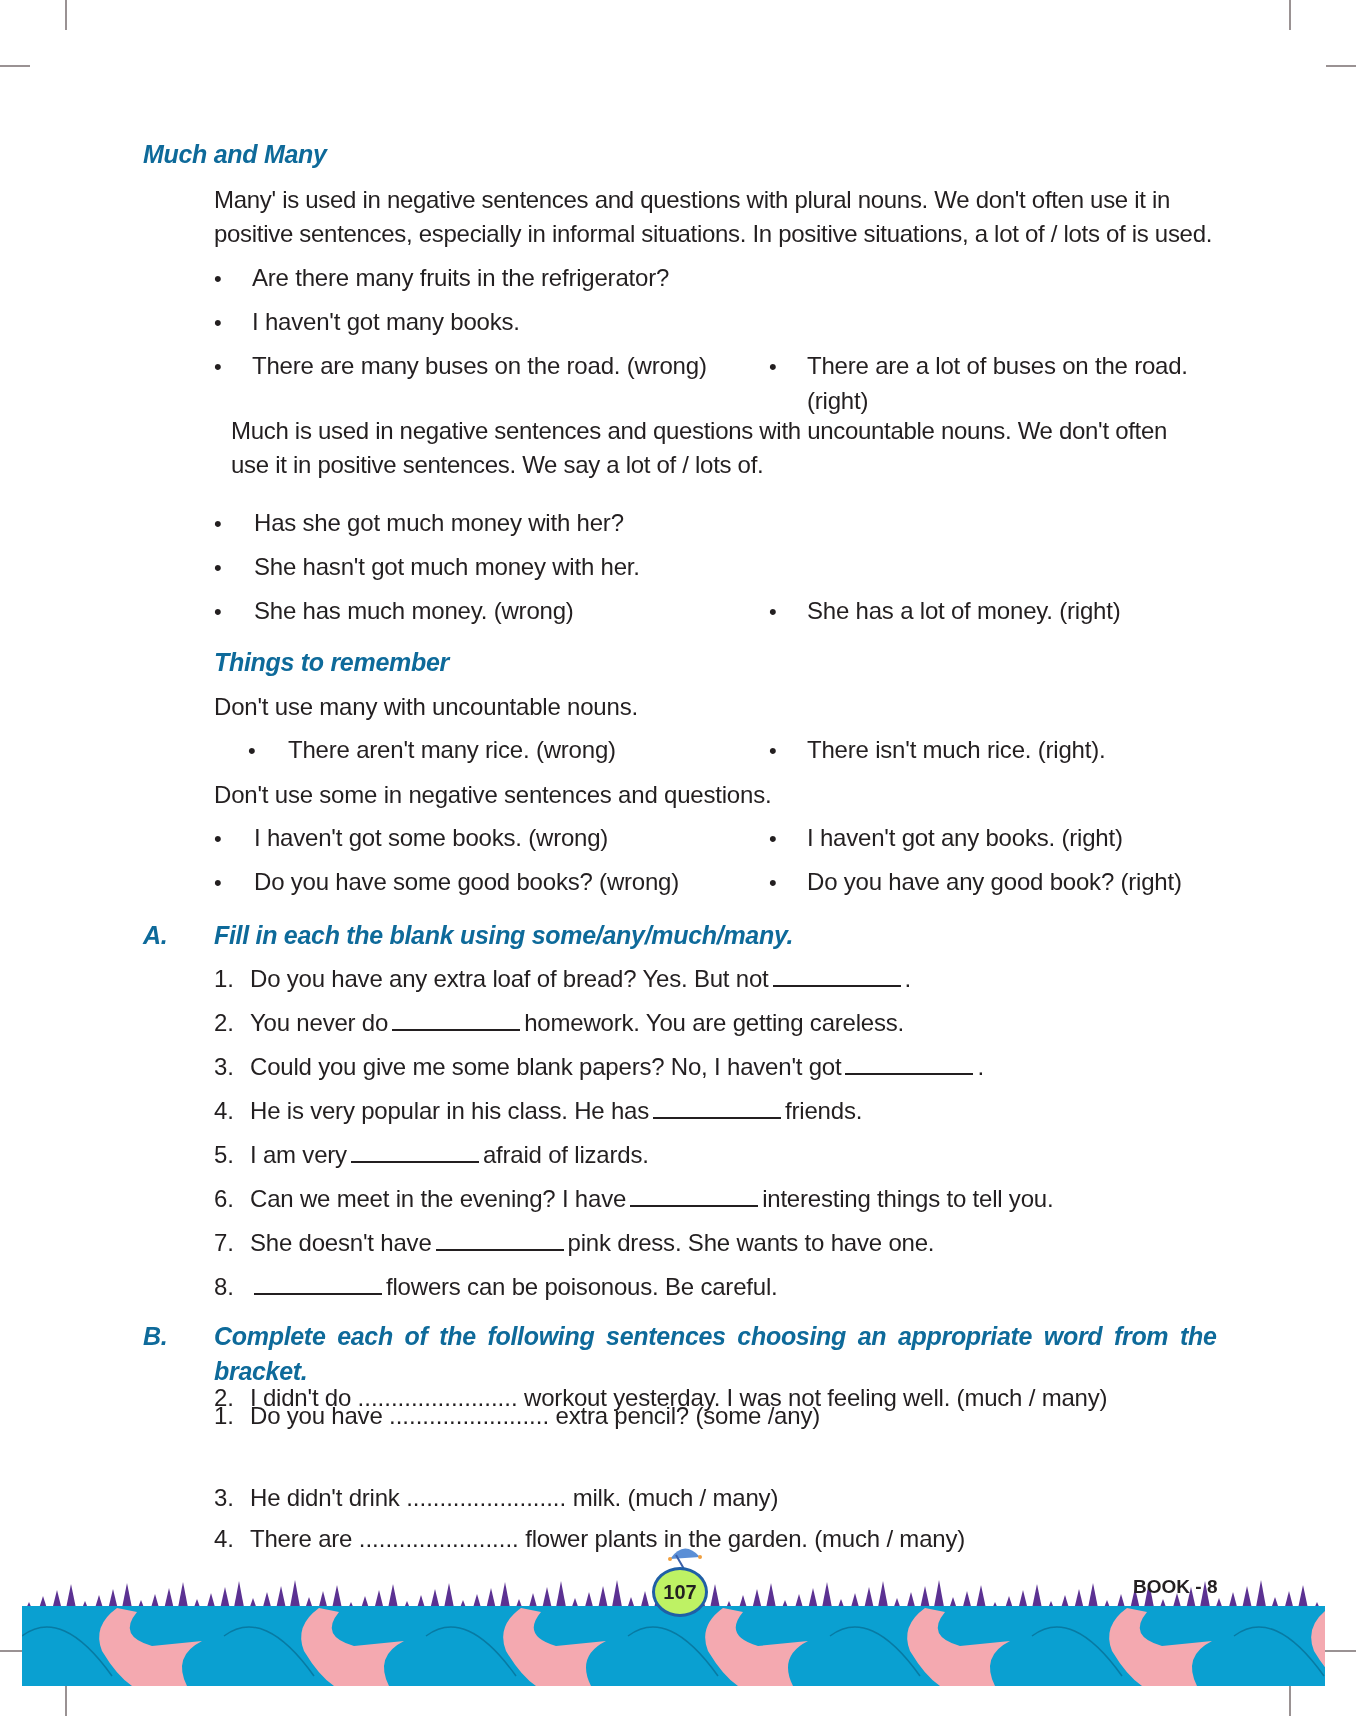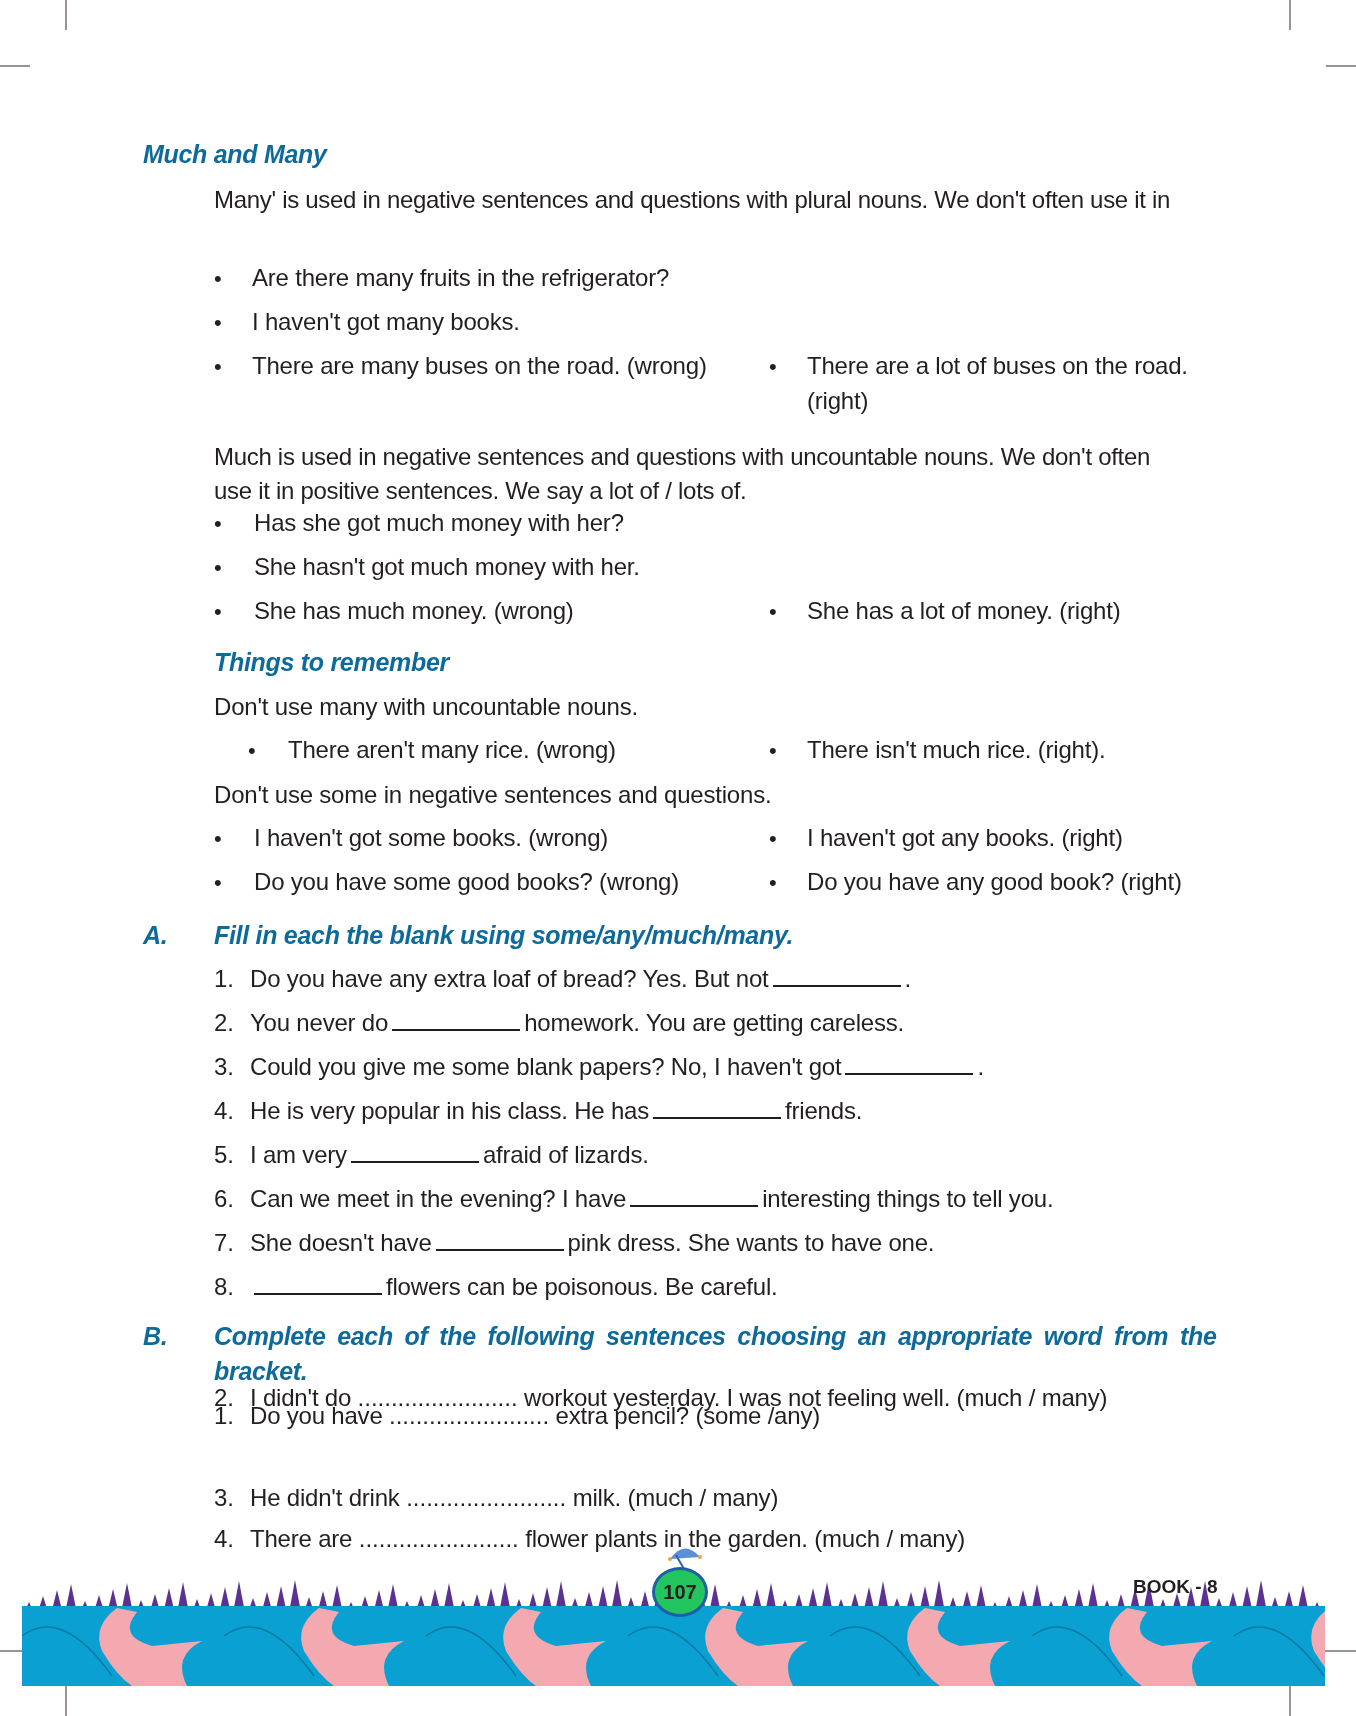--- a/index.html
+++ b/index.html
@@ -10,48 +10,49 @@
   .h-blue { color:#0e6a9a; font-weight:bold; font-style:italic; font-size:25px; letter-spacing:-0.3px; }
   .body { font-size:24px; line-height:34px; letter-spacing:-0.2px; }
   .para { position:absolute; left:214px; width:1005px; font-size:24px; line-height:34px; letter-spacing:-0.3px; }
   .bullet { position:absolute; font-size:24px; white-space:nowrap; letter-spacing:-0.2px; }
   .bullet .dot { display:inline-block; width:38px; font-size:22px; }
   .num { display:inline-block; width:36px; }
   .blank { display:inline-block; width:128px; border-bottom:2px solid #231f20; height:18px; vertical-align:baseline; margin:0 4px; }
   .dots { letter-spacing:0px; }
   .footer-band { position:absolute; left:22px; top:1606px; width:1303px; height:80px; background:#0aa0d1; overflow:hidden; }
   .pagenum { position:absolute; left:652px; top:1567px; width:50px; height:44px; border:3px solid #1f5fa6; border-radius:50%;
-             background:#22c55e; text-align:center; line-height:44px; font-weight:bold; font-size:20px; }
+             background:#bef264; text-align:center; line-height:44px; font-weight:bold; font-size:20px; }
   .book { position:absolute; left:1133px; top:1576px; font-weight:bold; font-size:19px; color:#231f20; }
 </style>
 </head>
 <body>
 
 <div class="crop" style="left:65px;top:0;width:2px;height:30px;"></div>
 <div class="crop" style="left:0;top:65px;width:30px;height:2px;"></div>
 <div class="crop" style="left:1289px;top:0;width:2px;height:30px;"></div>
 <div class="crop" style="left:1326px;top:65px;width:30px;height:2px;"></div>
 <div class="crop" style="left:65px;top:1686px;width:2px;height:30px;"></div>
 <div class="crop" style="left:0;top:1650px;width:22px;height:2px;"></div>
 <div class="crop" style="left:1289px;top:1686px;width:2px;height:30px;"></div>
 <div class="crop" style="left:1325px;top:1650px;width:31px;height:2px;"></div>
 
 <div class="abs h-blue" style="left:143px;top:140px;">Much and Many</div>
 
 <div class="para" style="top:183px;">
   <div>Many' is used in negative sentences and questions with plural nouns. We don't often use it in</div>
+  <div>positive sentences, especially in informal situations. In positive situations, a lot of / lots of is used.</div>
 </div>
 
 <div class="bullet" style="left:214px;top:264px;"><span class="dot">•</span><span>Are there many fruits in the refrigerator?</span></div>
 <div class="bullet" style="left:214px;top:308px;"><span class="dot">•</span><span>I haven't got many books.</span></div>
 <div class="bullet" style="left:214px;top:352px;"><span class="dot">•</span><span>There  are many buses on the road. (wrong)</span></div>
 <div class="bullet" style="left:769px;top:352px;"><span class="dot">•</span><span>There are a lot of buses on the road.</span></div>
 <div class="bullet" style="left:807px;top:387px;"><span>(right)</span></div>
 
-<div class="para" style="top:440px;">
+<div class="para" style="top:414px;margin-left:17px;">
   <div>Much is used in negative sentences and questions with uncountable nouns. We don't often</div>
   <div>use it in positive sentences. We say a lot of / lots of.</div>
 </div>
 
 <div class="bullet" style="left:214px;top:509px;"><span class="dot" style="width:40px">•</span><span>Has she got much money with her?</span></div>
 <div class="bullet" style="left:214px;top:553px;"><span class="dot" style="width:40px">•</span><span>She hasn't got much money with her.</span></div>
 <div class="bullet" style="left:214px;top:597px;"><span class="dot" style="width:40px">•</span><span>She has much money. (wrong)</span></div>
 <div class="bullet" style="left:769px;top:597px;"><span class="dot">•</span><span>She has a lot of money. (right)</span></div>
 
 <div class="abs h-blue" style="left:214px;top:648px;">Things to remember</div>

